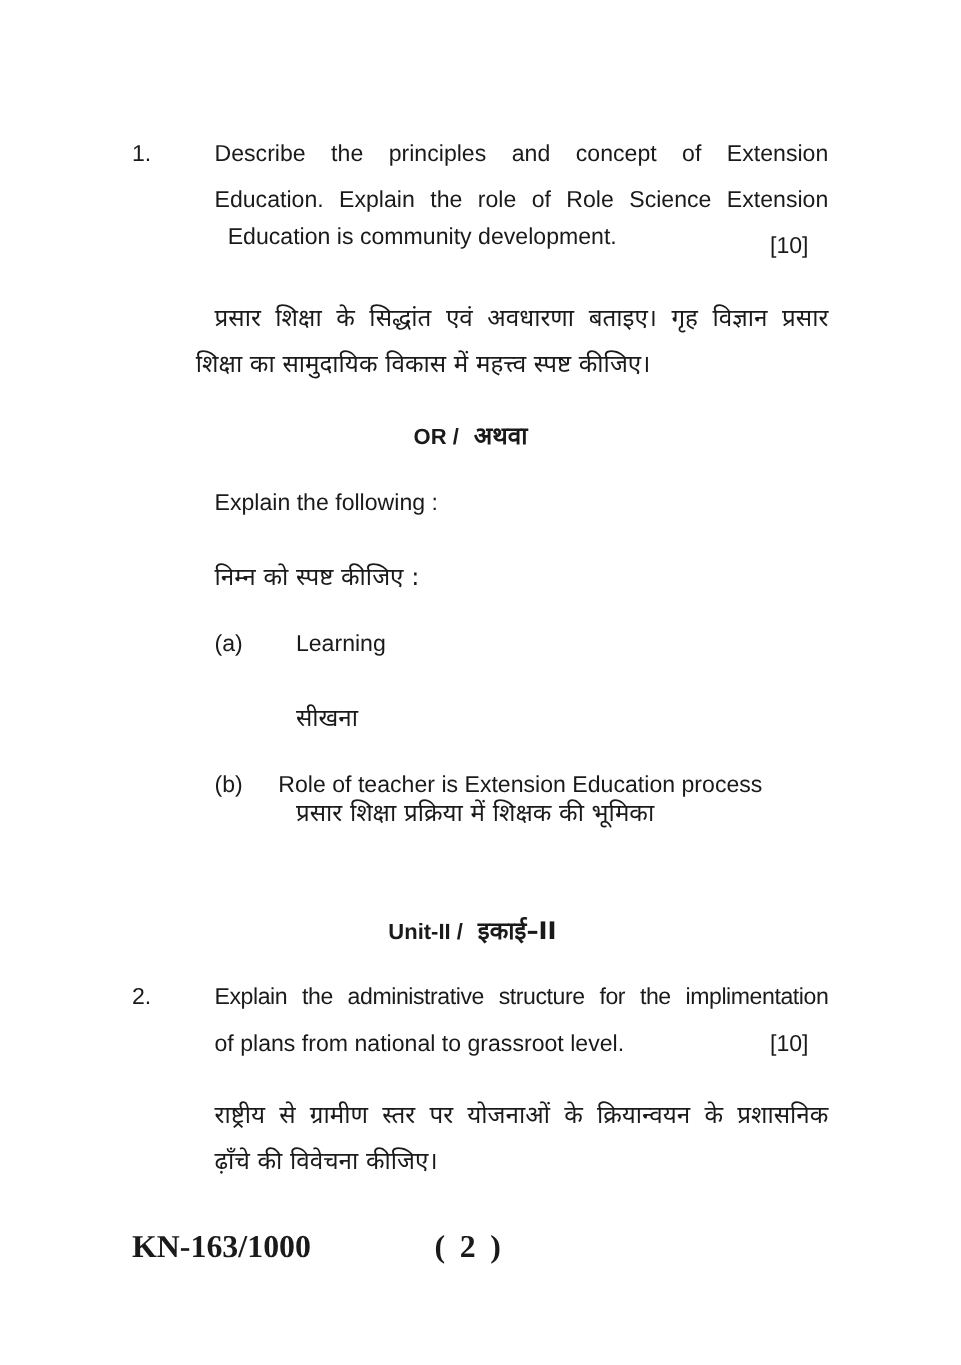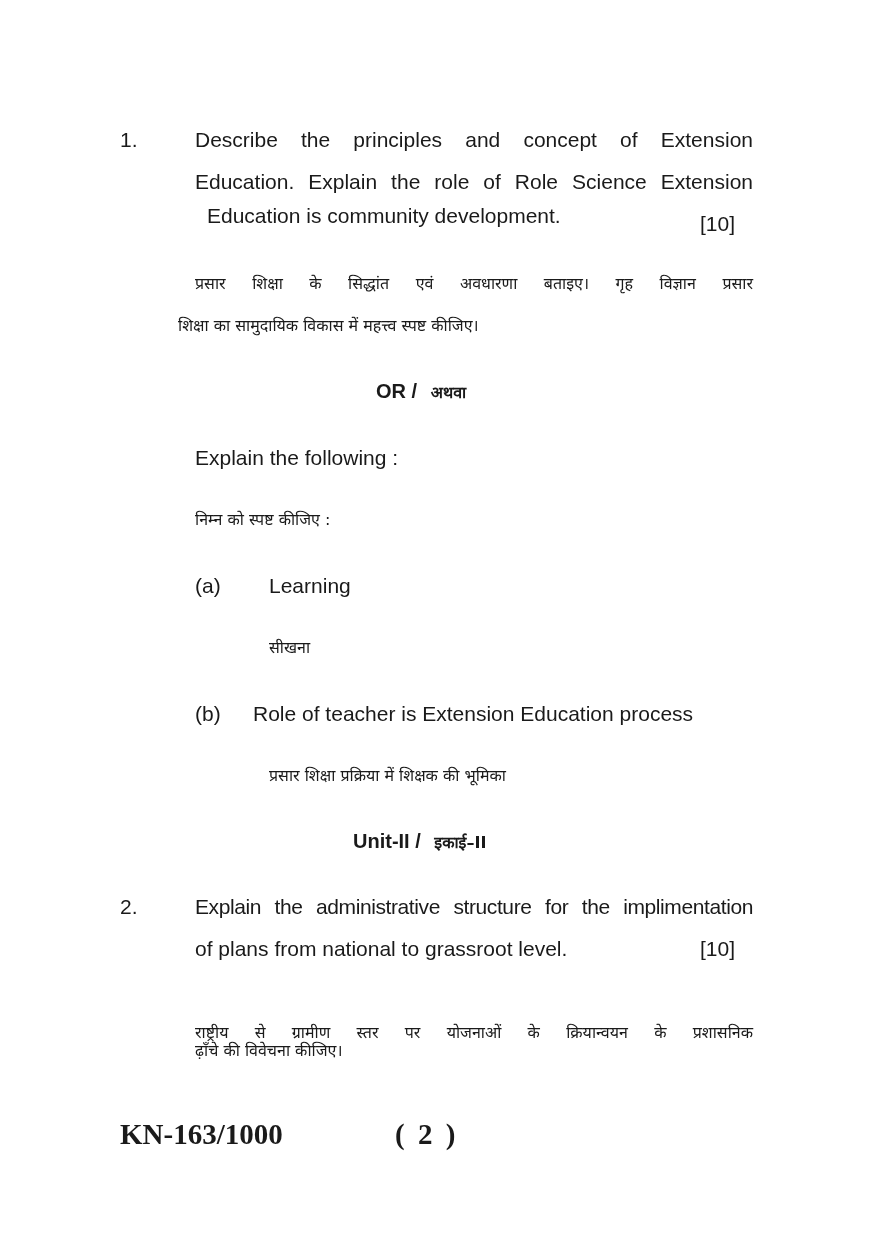--- a/index.html
+++ b/index.html
@@ -1,19 +1,19 @@
 <!DOCTYPE html>
 <html><head>
   <meta charset="utf-8">
   <style>
     html, body { margin: 0; padding: 0; background: #ffffff; }
     body { width: 874px; height: 1241px; position: relative; overflow: hidden; color: #1a1a1a; font-family: "Liberation Sans", sans-serif; }
     .abs { position: absolute; white-space: nowrap; }
     .en { font-family: "Liberation Sans", sans-serif; font-size: 21px; }
-    .hi { font-family: "DejaVu Sans", sans-serif; font-size: 16px; }
+    .hi { font-family: "DejaVu Sans", sans-serif; font-size: 22px; }
     .qnum { left: 120px; }
     .body-col { left: 195px; width: 558px; }
     .justify { text-align: justify; text-align-last: justify; }
     .marks { left: 700px; }
     .center-head { font-weight: bold; font-size: 20px; }
     .footer { font-family: "Liberation Serif", serif; font-weight: bold; font-size: 29px; }
   </style>
 </head>
 <body>
 
@@ -32,28 +32,28 @@
 
 <div class="abs en" style="top:446px; left:195px;">Explain the following :</div>
 <div class="abs hi" style="top:508px; left:195px;">निम्न को स्पष्ट कीजिए :</div>
 
 <div class="abs en" style="top:574px; left:195px;">(a)</div>
 <div class="abs en" style="top:574px; left:269px;">Learning</div>
 <div class="abs hi" style="top:636px; left:269px;">सीखना</div>
 
 <div class="abs en" style="top:702px; left:195px;">(b)</div>
 <div class="abs en" style="top:702px; left:253px;">Role of teacher is Extension Education process</div>
-<div class="abs hi" style="top:764px; left:269px;">प्रसार शिक्षा प्रक्रिया में शिक्षक की भूमिका</div>
+<div class="abs hi" style="top:722px; left:269px;">प्रसार शिक्षा प्रक्रिया में शिक्षक की भूमिका</div>
 
 <div class="abs center-head" style="top:830px; left:353px;">
   <span>Unit-II /</span>
   <span class="hi" style="font-weight:bold; margin-left:8px;">इकाई–II</span>
 </div>
 
 <div class="abs en qnum" style="top:895px;">2.</div>
 <div class="abs en body-col justify" style="top:895px; letter-spacing:-0.4px;">Explain the administrative structure for the implimentation</div>
 <div class="abs en" style="top:937px; left:195px;">of plans from national to grassroot level.</div>
 <div class="abs en marks" style="top:937px;">[10]</div>
-<div class="abs hi body-col justify" style="top:997px;margin-top:24px;">राष्ट्रीय से ग्रामीण स्तर पर योजनाओं के क्रियान्वयन के प्रशासनिक</div>
+<div class="abs hi body-col justify" style="top:997px;">राष्ट्रीय से ग्रामीण स्तर पर योजनाओं के क्रियान्वयन के प्रशासनिक</div>
 <div class="abs hi" style="top:1039px; left:195px;">ढ़ाँचे की विवेचना कीजिए।</div>
 
 <div class="abs footer" style="top:1118px; left:120px;">KN-163/1000</div>
 <div class="abs footer" style="top:1118px; left:395px; word-spacing:6px;">( 2 )</div>
 
 </body></html>

